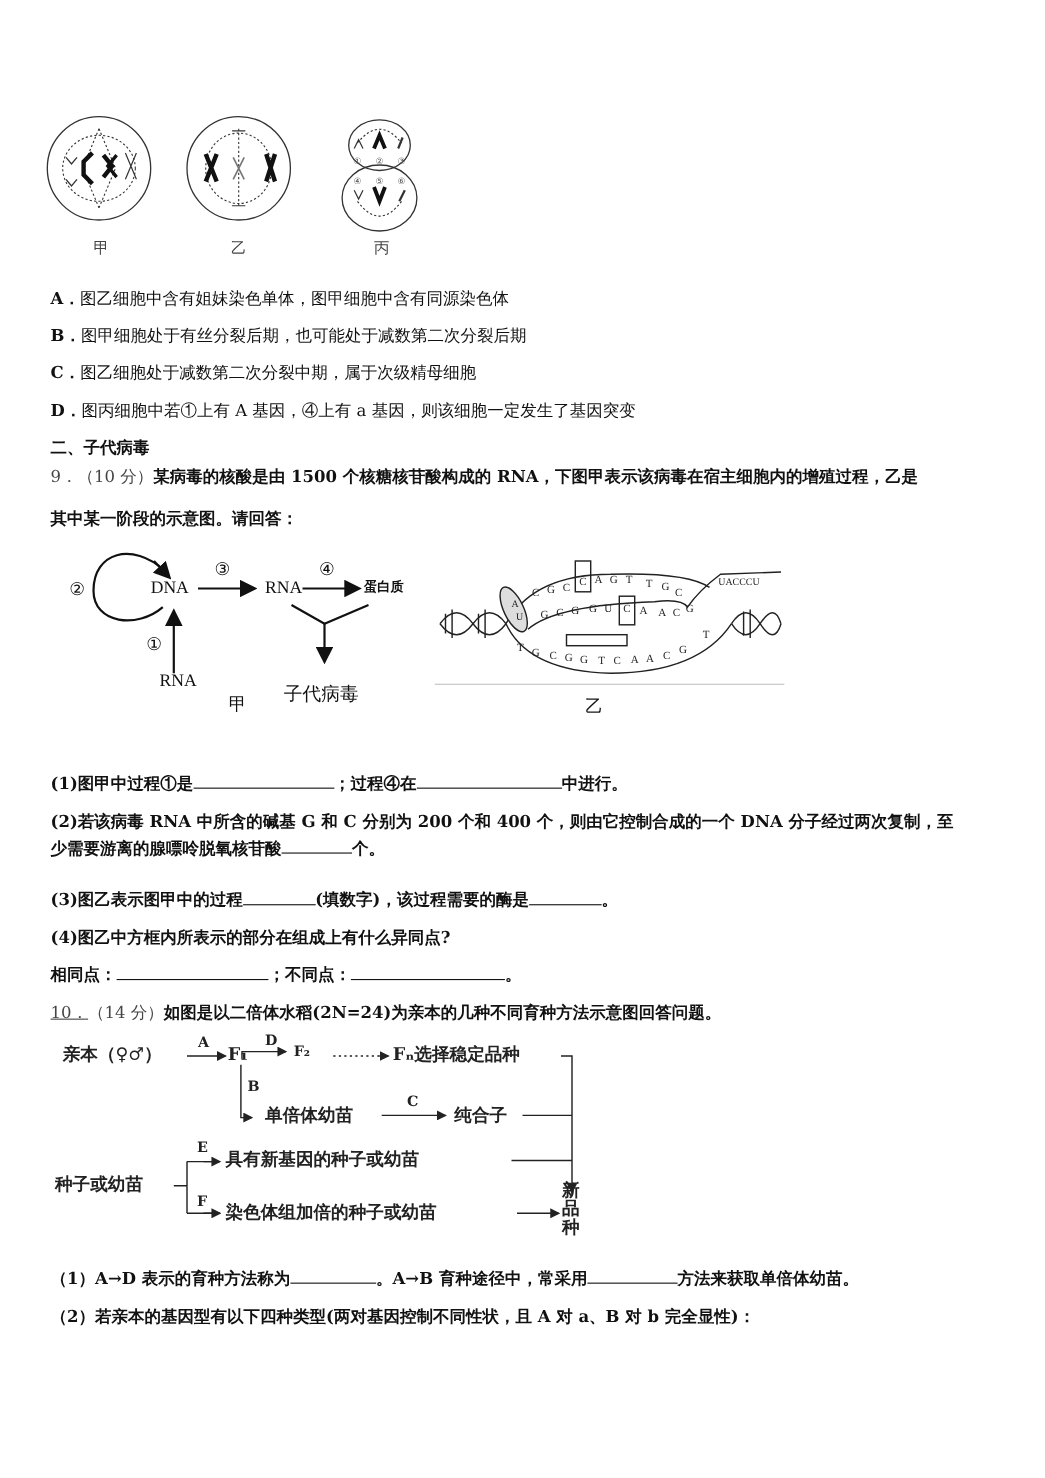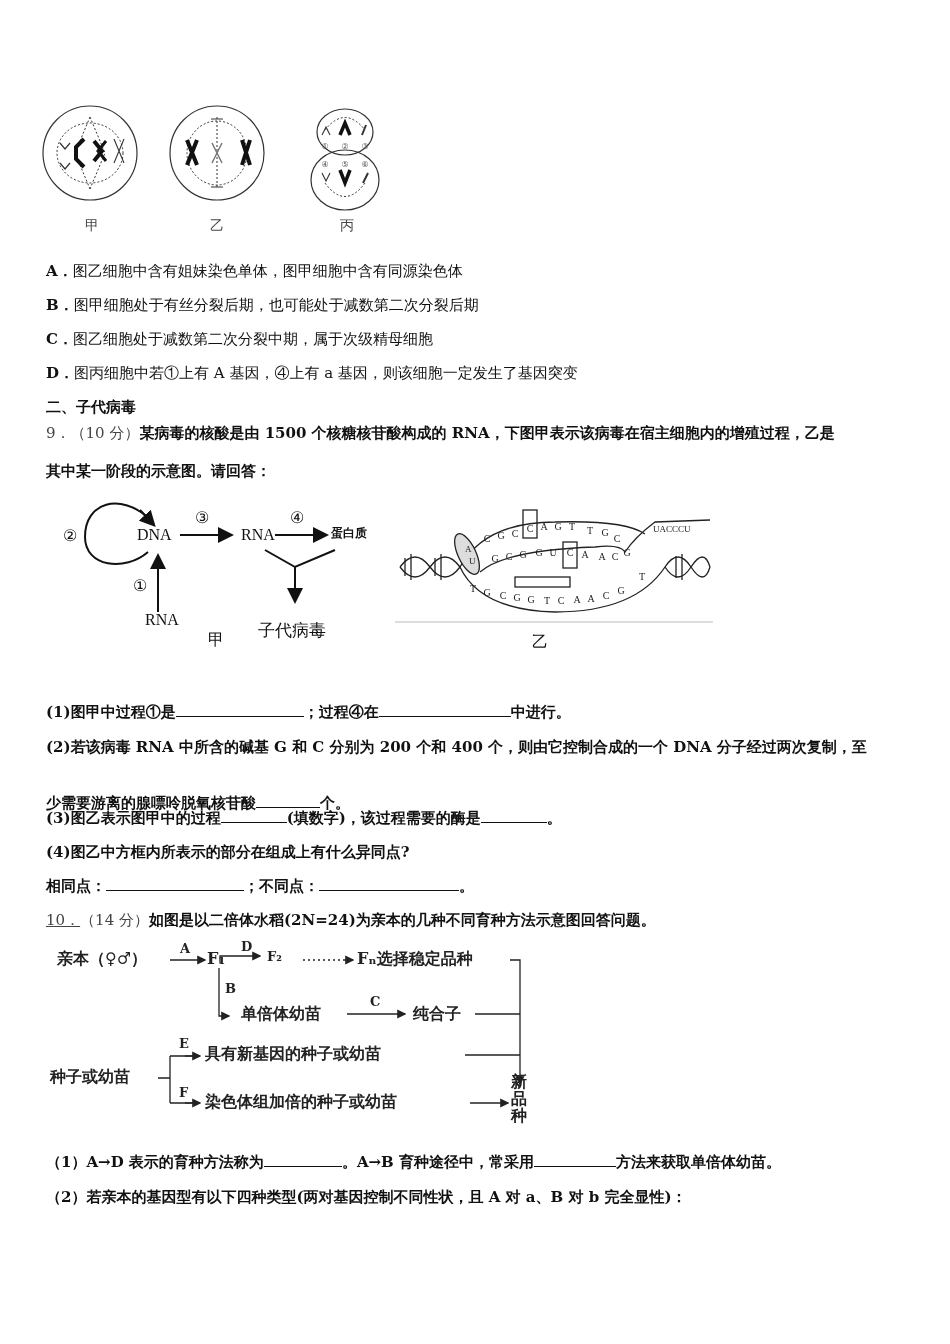--- a/index.html
+++ b/index.html
@@ -180,21 +180,21 @@
     <text x="74" y="72" font-size="9">U</text>
     <line x1="0" y1="130" x2="318" y2="130" stroke="#bbb" stroke-width="1"></line>
   </svg>
   <span class="abs fig-text" style="left:137px;top:140px;font-size:16px;">乙</span>
 </div>
 
 <div class="line b" style="top:702px;">
   <span>(1)图甲中过程①是</span><span class="blank" style="width:128px;"></span><span>；过程④在</span><span class="blank" style="width:132px;"></span><span>中进行。</span>
 </div>
 <div class="line b" style="top:737px;">(2)若该病毒 RNA 中所含的碱基 G 和 C 分别为 200 个和 400 个，则由它控制合成的一个 DNA 分子经过两次复制，至</div>
-<div class="line b" style="top:793px;text-align:right;">
+<div class="line b" style="top:761px;text-align:right;">
   <span>少需要游离的腺嘌呤脱氧核苷酸</span><span class="blank" style="width:64px;"></span><span>个。</span>
 </div>
 <div class="line b" style="top:808px;">
   <span>(3)图乙表示图甲中的过程</span><span class="blank" style="width:66px;"></span><span>(填数字)，该过程需要的酶是</span><span class="blank" style="width:66px;"></span><span>。</span>
 </div>
 <div class="line b" style="top:842px;">(4)图乙中方框内所表示的部分在组成上有什么异同点?</div>
 <div class="line b" style="top:876px;">
   <span>相同点：</span><span class="blank" style="width:138px;"></span><span>；不同点：</span><span class="blank" style="width:140px;"></span><span>。</span>
 </div>
 

